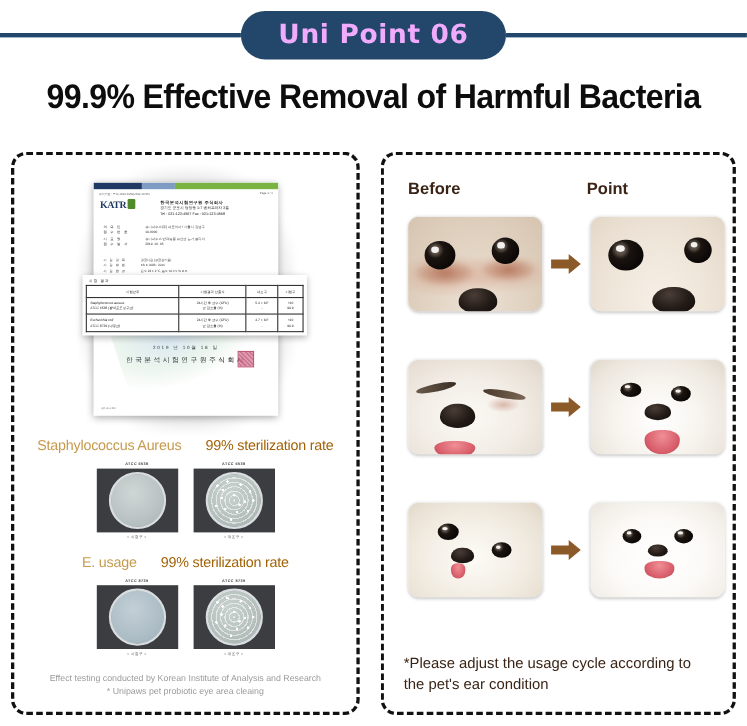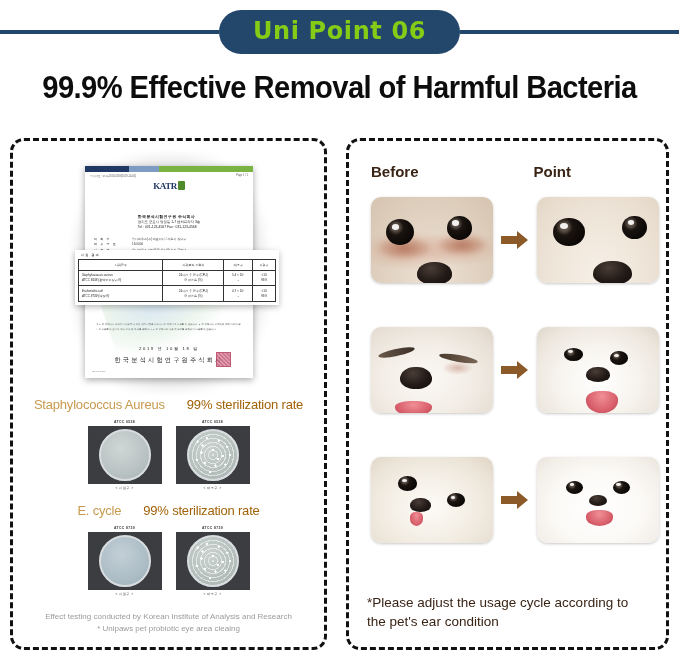--- a/index.html
+++ b/index.html
@@ -13,21 +13,21 @@
 
   
   .badge-row {
     position: absolute; top: 8px; left: 0; width: 679px; height: 48px;
     display: flex; align-items: center; justify-content: center;
   }
   .badge-line { flex: 1 1 auto; height: 4px; background: #22476b; }
   .badge-pill {
     flex: 0 0 auto;
     background: #22476b;
-    color: #84cc16;
+    color: #f0abfc;
     border-radius: 26px;
     padding: 7px 34px 9px 34px;
     font-size: 24px;
     font-weight: bold;
     letter-spacing: 0.6px;
     white-space: nowrap;
     font-family: "DejaVu Sans", sans-serif;
   }
 
   
@@ -69,21 +69,21 @@
   }
   .cert-topbar { display:flex; height: 6px; }
   .cert-topbar .b1 { width: 26%; background:#1f3864; }
   .cert-topbar .b2 { width: 18%; background:#7e9bc4; }
   .cert-topbar .b3 { width: 56%; background:#79b443; }
   .cert-metaline {
     display:flex; justify-content:space-between;
     padding: 2px 5px 0 5px;
     font-size: 2.6px; color:#555;
   }
-  .cert-logo-row { display:flex; align-items:center; gap:23px; padding: 3px 6px 0 6px; flex-direction: column; }
+  .cert-logo-row { display:flex; gap:23px; padding: 3px 6px 0 6px; }
   .cert-logo {
     font-family: "Liberation Serif", serif;
     font-weight: bold; font-size: 9px; color:#1f3864;
     letter-spacing:-0.4px; position:relative;
   }
   .cert-logo .chip {
     display:inline-block; width:7px; height:9px; background:#4f8b2b;
     vertical-align:-1px; margin-left:1px; border-radius:1px;
   }
   .cert-org { font-size:3.4px; color:#222; line-height:1.45; }
@@ -386,21 +386,21 @@
           <div class="dish-frame">
               <div class="dish dish-colony"></div>
             </div>
           <div class="dish-caption">&lt; 대조구 &gt;</div>
         </div>
       </div>
     </div>
 
     <div class="bac-block" style="top:362px;">
       <div class="bac-head">
-        <span>E. cycle</span>
+        <span>E. usage</span>
         <span class="rate">99% sterilization rate</span>
       </div>
       <div class="dish-row">
         <div class="dish-cell">
           <div class="dish-label">ATCC 8739</div>
           <div class="dish-frame">
               <div class="dish dish-clean-blue"></div>
             </div>
           <div class="dish-caption">&lt; 시험구 &gt;</div>
         </div>

